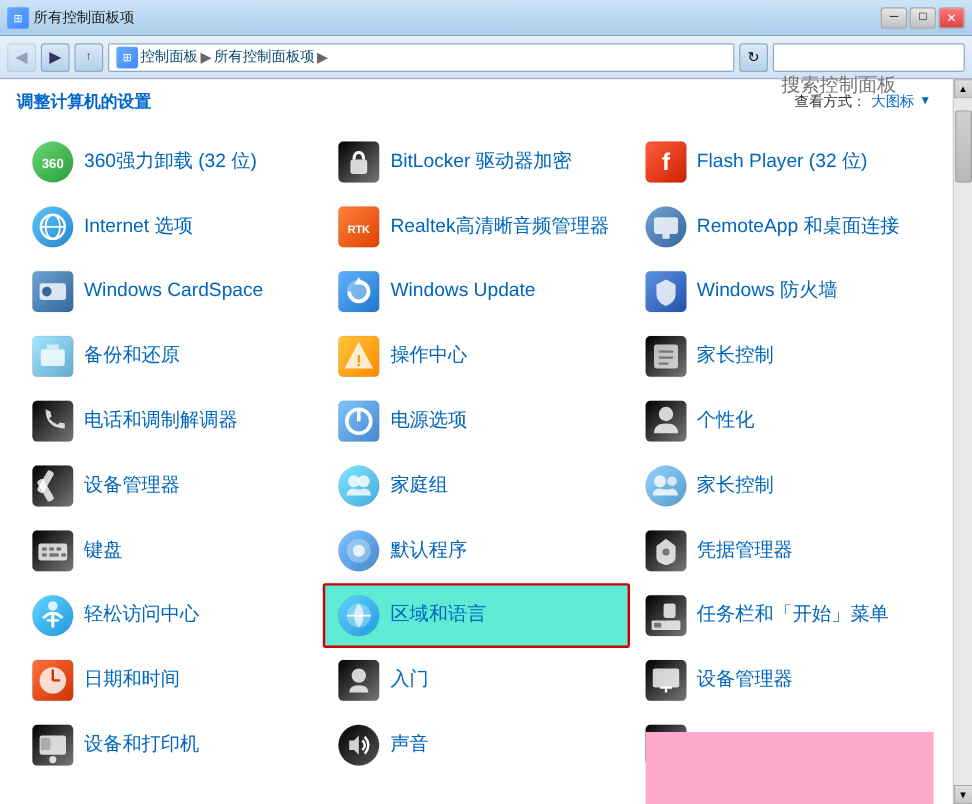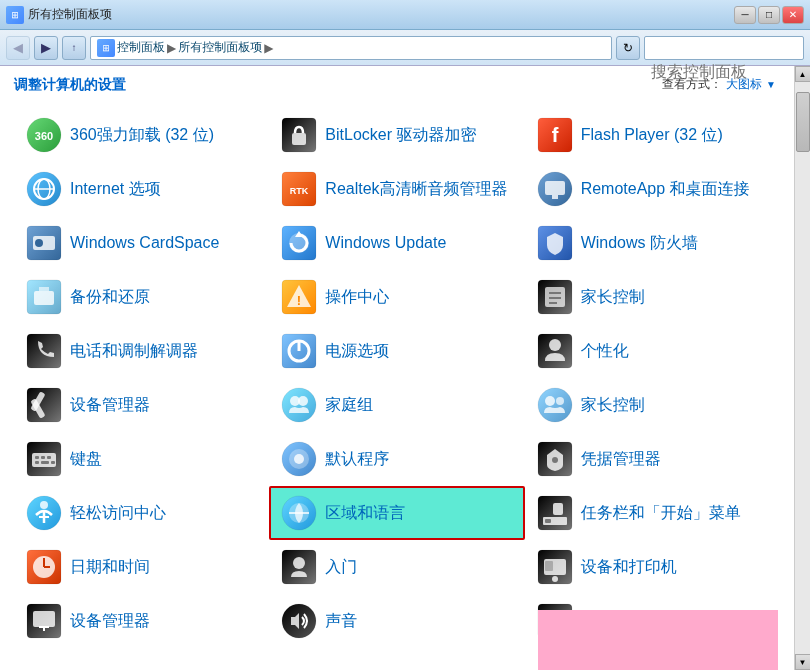--- a/index.html
+++ b/index.html
@@ -726,49 +726,49 @@
       <circle cx="18" cy="14" r="6" fill="white" opacity="0.8"></circle>
               <path d="M10 28 Q10 22 18 22 Q26 22 26 28" fill="white" opacity="0.8"></path>
     </svg>
           </div>
           <span class="icon-label">入门</span>
         </div>
         <div class="icon-item">
           <div class="icon-img">
             <svg width="36" height="36" viewBox="0 0 36 36" xmlns="http://www.w3.org/2000/svg">
       <defs>
+        <linearGradient id="gitem-device-mgr" x1="0%" y1="0%" x2="100%" y2="100%">
+          <stop offset="0%" style="stop-color:#b343NaN"></stop>
+          <stop offset="100%" style="stop-color:#777"></stop>
+        </linearGradient>
+      </defs>
+      <rect x="1" y="1" width="34" height="34" rx="4" fill="url(#gitem-device-mgr)" stroke="rgba(0,0,0,0.15)" stroke-width="0.5"></rect>
+      <rect x="7" y="8" width="22" height="16" rx="2" fill="white" opacity="0.8"></rect>
+              <line x1="13" y1="24" x2="23" y2="24" stroke="white" stroke-width="2"></line>
+              <line x1="18" y1="24" x2="18" y2="28" stroke="white" stroke-width="2"></line>
+    </svg>
+          </div>
+          <span class="icon-label">设备管理器</span>
+        </div>
+        <div class="icon-item">
+          <div class="icon-img">
+            <svg width="36" height="36" viewBox="0 0 36 36" xmlns="http://www.w3.org/2000/svg">
+      <defs>
         <linearGradient id="gitem-devices" x1="0%" y1="0%" x2="100%" y2="100%">
           <stop offset="0%" style="stop-color:#b343NaN"></stop>
           <stop offset="100%" style="stop-color:#777"></stop>
         </linearGradient>
       </defs>
       <rect x="1" y="1" width="34" height="34" rx="4" fill="url(#gitem-devices)" stroke="rgba(0,0,0,0.15)" stroke-width="0.5"></rect>
       <rect x="7" y="10" width="22" height="16" rx="2" fill="white" opacity="0.8"></rect>
               <circle cx="18" cy="30" r="3" fill="white" opacity="0.8"></circle>
               <rect x="8" y="12" width="8" height="10" rx="1" fill="rgba(0,0,0,0.2)"></rect>
     </svg>
           </div>
           <span class="icon-label">设备和打印机</span>
-        </div>
-        <div class="icon-item">
-          <div class="icon-img">
-            <svg width="36" height="36" viewBox="0 0 36 36" xmlns="http://www.w3.org/2000/svg">
-      <defs>
-        <linearGradient id="gitem-device-mgr" x1="0%" y1="0%" x2="100%" y2="100%">
-          <stop offset="0%" style="stop-color:#b343NaN"></stop>
-          <stop offset="100%" style="stop-color:#777"></stop>
-        </linearGradient>
-      </defs>
-      <rect x="1" y="1" width="34" height="34" rx="4" fill="url(#gitem-device-mgr)" stroke="rgba(0,0,0,0.15)" stroke-width="0.5"></rect>
-      <rect x="7" y="8" width="22" height="16" rx="2" fill="white" opacity="0.8"></rect>
-              <line x1="13" y1="24" x2="23" y2="24" stroke="white" stroke-width="2"></line>
-              <line x1="18" y1="24" x2="18" y2="28" stroke="white" stroke-width="2"></line>
-    </svg>
-          </div>
-          <span class="icon-label">设备管理器</span>
         </div>
         <div class="icon-item">
           <div class="icon-img">
             <svg width="36" height="36" viewBox="0 0 36 36" xmlns="http://www.w3.org/2000/svg">
       <defs>
         <linearGradient id="gitem-sound" x1="0%" y1="0%" x2="100%" y2="100%">
           <stop offset="0%" style="stop-color:#9141NaN"></stop>
           <stop offset="100%" style="stop-color:#555"></stop>
         </linearGradient>
       </defs>

